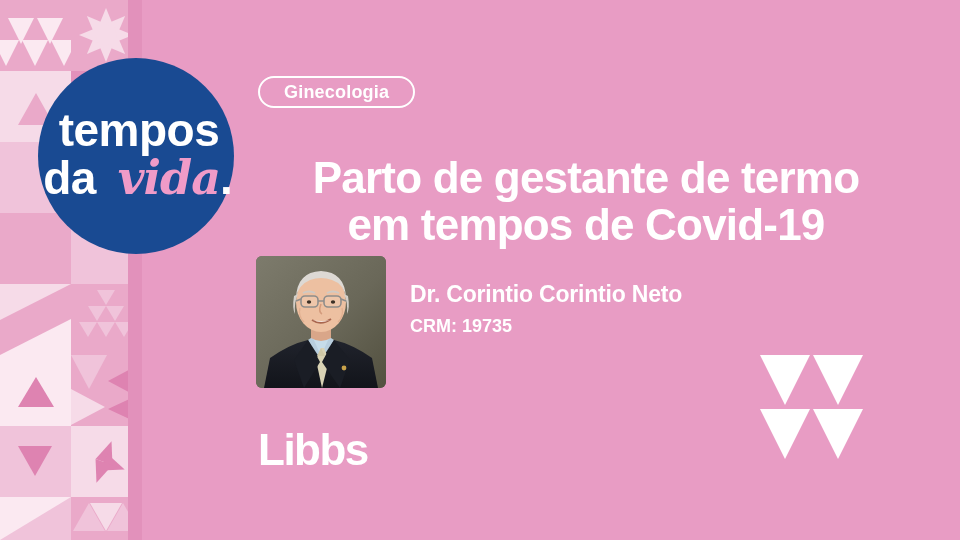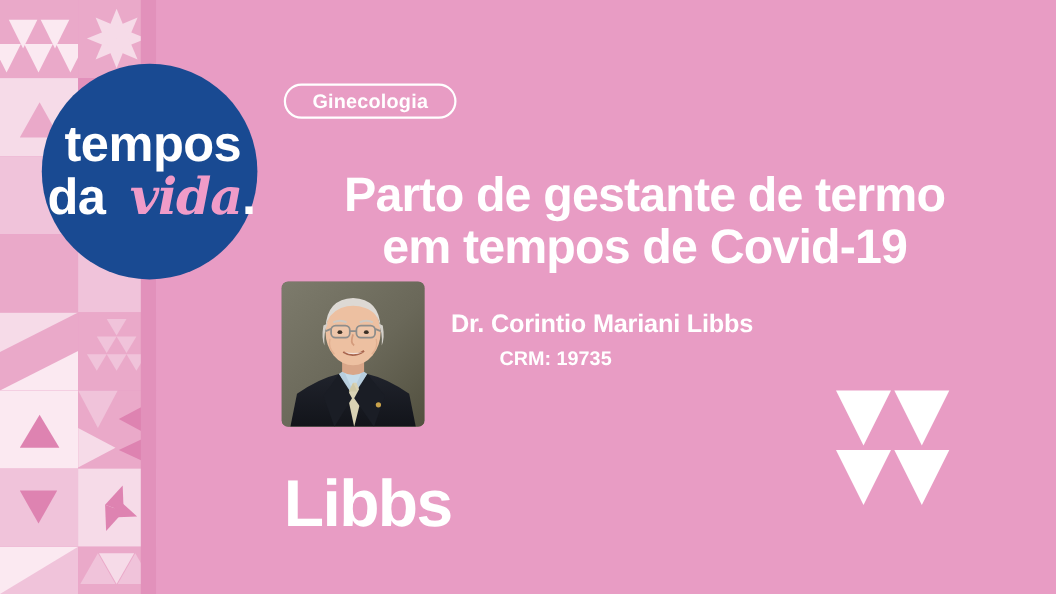--- a/index.html
+++ b/index.html
@@ -173,29 +173,28 @@
     font-weight: 400;
     line-height: 1.15;
   }
   #speaker-crm {
     display: block;
     margin-top: 9px;
     color: #ffffff;
     font-size: 18px;
     font-weight: 700;
     line-height: 1.15;
-    margin-left: 44px;
   }
 
   
   #libbs-logo {
     position: absolute;
     left: 258px; top: 428px;
     color: #ffffff;
-    font-size: 60px;
+    font-size: 44px;
     font-weight: 700;
     letter-spacing: -1.5px;
     line-height: 1;
   }
 
   
   #w-watermark {
     position: absolute;
     left: 760px; top: 355px;
     width: 106px; height: 106px;
@@ -359,21 +358,21 @@
       <path d="M57 64 Q65 68 74 64 Q65 66 57 64 Z" fill="#f3e3dc"></path>
 
       <path d="M44 52 Q42 60 48 66" stroke="#dca889" stroke-width="1.2" fill="none" opacity="0.7"></path>
       <path d="M86 52 Q88 60 82 66" stroke="#dca889" stroke-width="1.2" fill="none" opacity="0.7"></path>
 
       <circle cx="88" cy="112" r="2.4" fill="#c9a24a"></circle>
     </svg>
   </div>
 
   <div id="speaker-info">
-    <span id="speaker-name">Dr. Corintio Mariani Libbs</span>
+    <span id="speaker-name">Dr. Corintio Corintio Neto</span>
     <span id="speaker-crm">CRM: 19735</span>
   </div>
 
   <div id="libbs-logo">Libbs</div>
 
   <div id="w-watermark">
     <div class="wm-tri" style="left:0;top:0;"></div>
     <div class="wm-tri" style="left:53px;top:0;"></div>
     <div class="wm-tri" style="left:0;top:54px;"></div>
     <div class="wm-tri" style="left:53px;top:54px;"></div>

